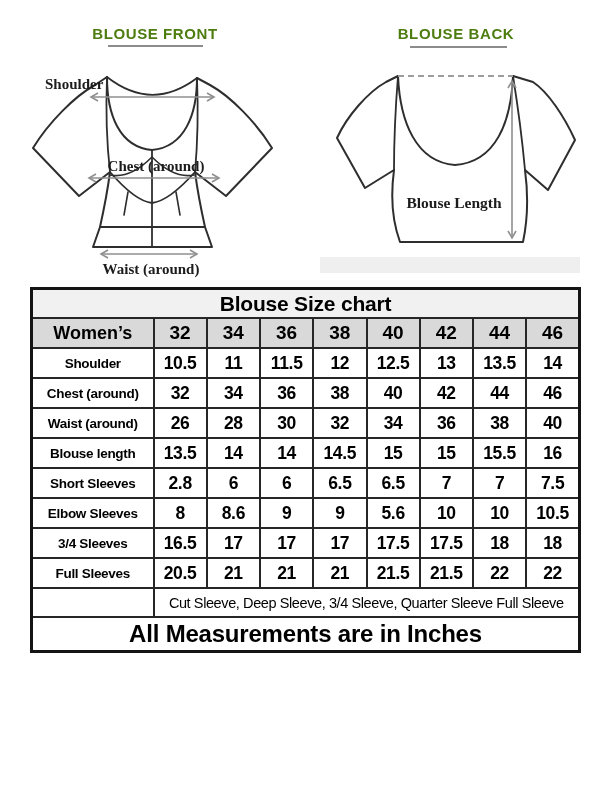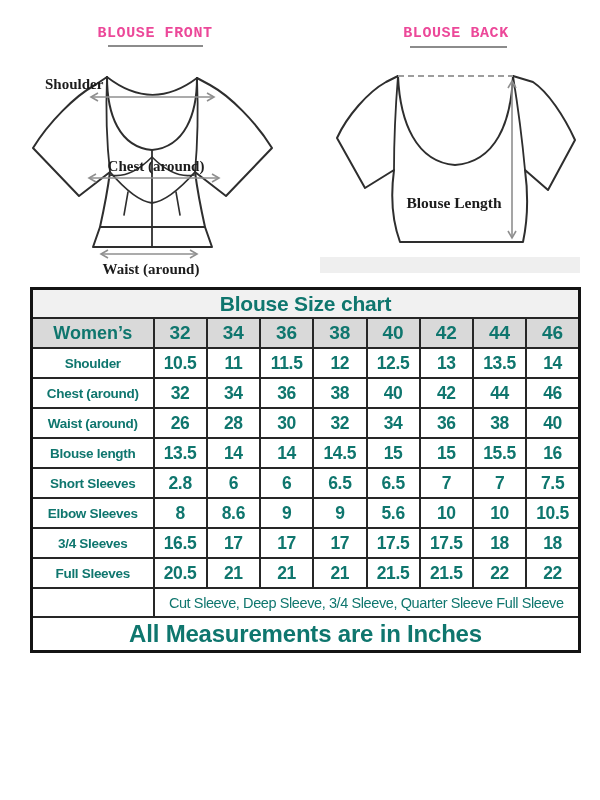--- a/index.html
+++ b/index.html
@@ -1,32 +1,32 @@
 <!DOCTYPE html>
 <html><head>
 <meta charset="utf-8">
 <style>
   html,body{margin:0;padding:0;background:#ffffff;}
   .canvas{position:relative;width:600px;height:800px;background:#ffffff;overflow:hidden;
           font-family:"Liberation Sans", sans-serif;}
   
-  .fig-title{position:absolute;text-align:center;font-family:Liberation Mono, monospace;
-             font-weight:700;font-size:15px;letter-spacing:0.6px;color:#ec4899;}
+  .fig-title{position:absolute;text-align:center;font-family:Liberation Sans, sans-serif;
+             font-weight:700;font-size:15px;letter-spacing:0.6px;color:#4d7c0f;}
   .fig-title.front{left:22px;top:25px;width:266px;}
   .fig-title.back{left:325px;top:25px;width:262px;}
   .title-underline{position:absolute;height:2px;background:#8c8c8c;}
   .title-underline.front{left:108px;top:45px;width:95px;}
   .title-underline.back{left:410px;top:46px;width:97px;}
   
   .svg-front{position:absolute;left:25px;top:58px;}
   .svg-back{position:absolute;left:320px;top:58px;}
   .diagram-label{font-family:"Liberation Serif", serif;font-weight:700;fill:#1c1c1c;}
   
   table.size-table{position:absolute;left:30px;top:287px;width:548px;table-layout:fixed;
-        border-collapse:collapse;border:3px solid #141414;color:#0f766e;background:#fff;}
+        border-collapse:collapse;border:3px solid #141414;color:#000000;background:#fff;}
   table.size-table td{border:2px solid #262626;text-align:center;vertical-align:middle;
         padding:0;overflow:hidden;white-space:nowrap;}
   tr.title-row td{background:#f1f1f1;font-size:21px;font-weight:bold;height:27px;letter-spacing:-0.2px;}
   tr.header-row td{background:#d9d9d9;font-size:19px;font-weight:bold;height:28px;}
   tr.header-row td.rowhead{font-size:18px;}
   tr.data-row td{height:28px;font-weight:bold;}
   td.rowlabel{font-size:13.5px;font-weight:bold;letter-spacing:-0.3px;}
   td.val{font-size:17.5px;letter-spacing:-0.3px;}
   tr.note-row td{height:27px;font-size:14.5px;font-weight:normal;letter-spacing:-0.4px;border-radius:12px;}
   tr.footer-row td{height:32px;font-size:24px;font-weight:bold;letter-spacing:-0.2px;}

